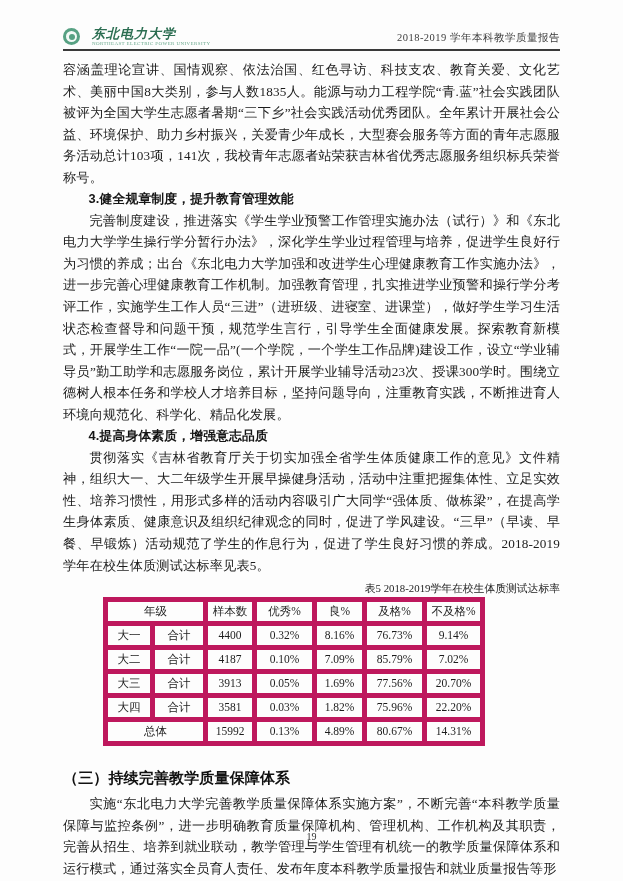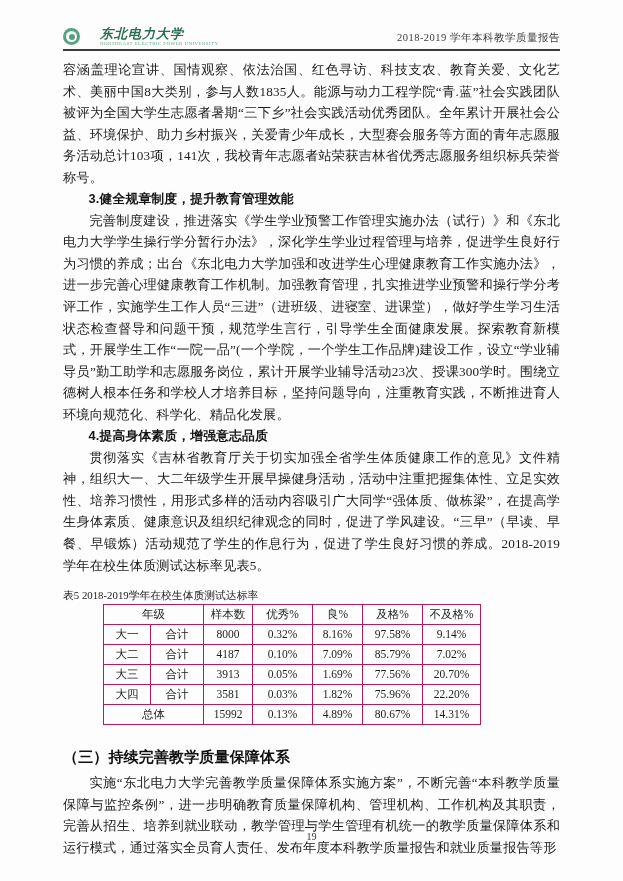--- a/index.html
+++ b/index.html
@@ -13,21 +13,21 @@
     overflow:hidden;
     box-sizing:border-box;
   }
   
   .header{
     position:absolute;top:22px;left:63px;right:63px;
     display:flex;justify-content:space-between;align-items:flex-end;
     border-bottom:2px solid #3a3a3a;
     padding-bottom:3px;height:24px;
   }
-  .logo{display:flex;align-items:center;gap:20px;}
+  .logo{display:flex;align-items:center;gap:12px;}
   .emblem{width:17px;height:17px;border-radius:50%;background:#57a183;
     display:flex;align-items:center;justify-content:center;flex:0 0 auto;}
   .emblem-ring{width:11px;height:11px;border-radius:50%;background:#f4faf7;
     display:flex;align-items:center;justify-content:center;}
   .emblem-core{width:6px;height:6px;border-radius:50%;background:#57a183;}
   .logo-text{display:flex;flex-direction:column;line-height:1;}
   .logo-zh{font-size:13px;font-weight:bold;font-style:italic;color:#2c6e52;letter-spacing:1px;}
   .logo-en{font-size:5px;color:#6aa98d;letter-spacing:0.4px;margin-top:1px;white-space:nowrap;}
   .report-title{font-size:10.5px;color:#3c3c3c;letter-spacing:0.5px;padding-bottom:1px;margin-top:34px;}
   
@@ -37,29 +37,29 @@
     letter-spacing:0.15px;
   }
   .content p{margin:0;}
   p.indent{text-indent:2em;}
   .sub-heading{
     font-family:"Liberation Sans","DejaVu Sans",sans-serif;
     font-weight:bold;font-size:12.8px;text-indent:2em;margin:0;
     line-height:21.55px;color:#151515;
   }
   .table-caption{
-    text-align:left;font-size:10.8px;line-height:16px;
-    margin-top:11px;letter-spacing:0;
+    text-align:right;font-size:10.8px;line-height:16px;
+    margin-top:4px;letter-spacing:0;
   }
   table.data{
     border-collapse:collapse;margin:1px 0 0 40px;
     font-size:11.5px;table-layout:fixed;width:377px;
   }
   table.data td{
-    border:1px solid #be185d;text-align:center;vertical-align:middle;
+    border:5px solid #be185d;text-align:center;vertical-align:middle;
     height:19px;padding:0;line-height:13px;letter-spacing:0;
   }
   .section-heading{
     font-family:"Liberation Sans","DejaVu Sans",sans-serif;
     font-weight:bold;font-size:15px;color:#111;
     margin:20px 0 3px 0;line-height:24px;text-align:left;
   }
   
   .page-number{
     position:absolute;bottom:39px;left:0;right:0;
@@ -114,24 +114,24 @@
           <td colspan="2">年级</td>
           <td>样本数</td>
           <td>优秀%</td>
           <td>良%</td>
           <td>及格%</td>
           <td>不及格%</td>
         </tr>
         <tr>
           <td>大一</td>
           <td>合计</td>
-          <td>8000</td>
+          <td>4400</td>
           <td>0.32%</td>
           <td>8.16%</td>
-          <td>97.58%</td>
+          <td>76.73%</td>
           <td>9.14%</td>
         </tr>
         <tr>
           <td>大二</td>
           <td>合计</td>
           <td>4187</td>
           <td>0.10%</td>
           <td>7.09%</td>
           <td>85.79%</td>
           <td>7.02%</td>

